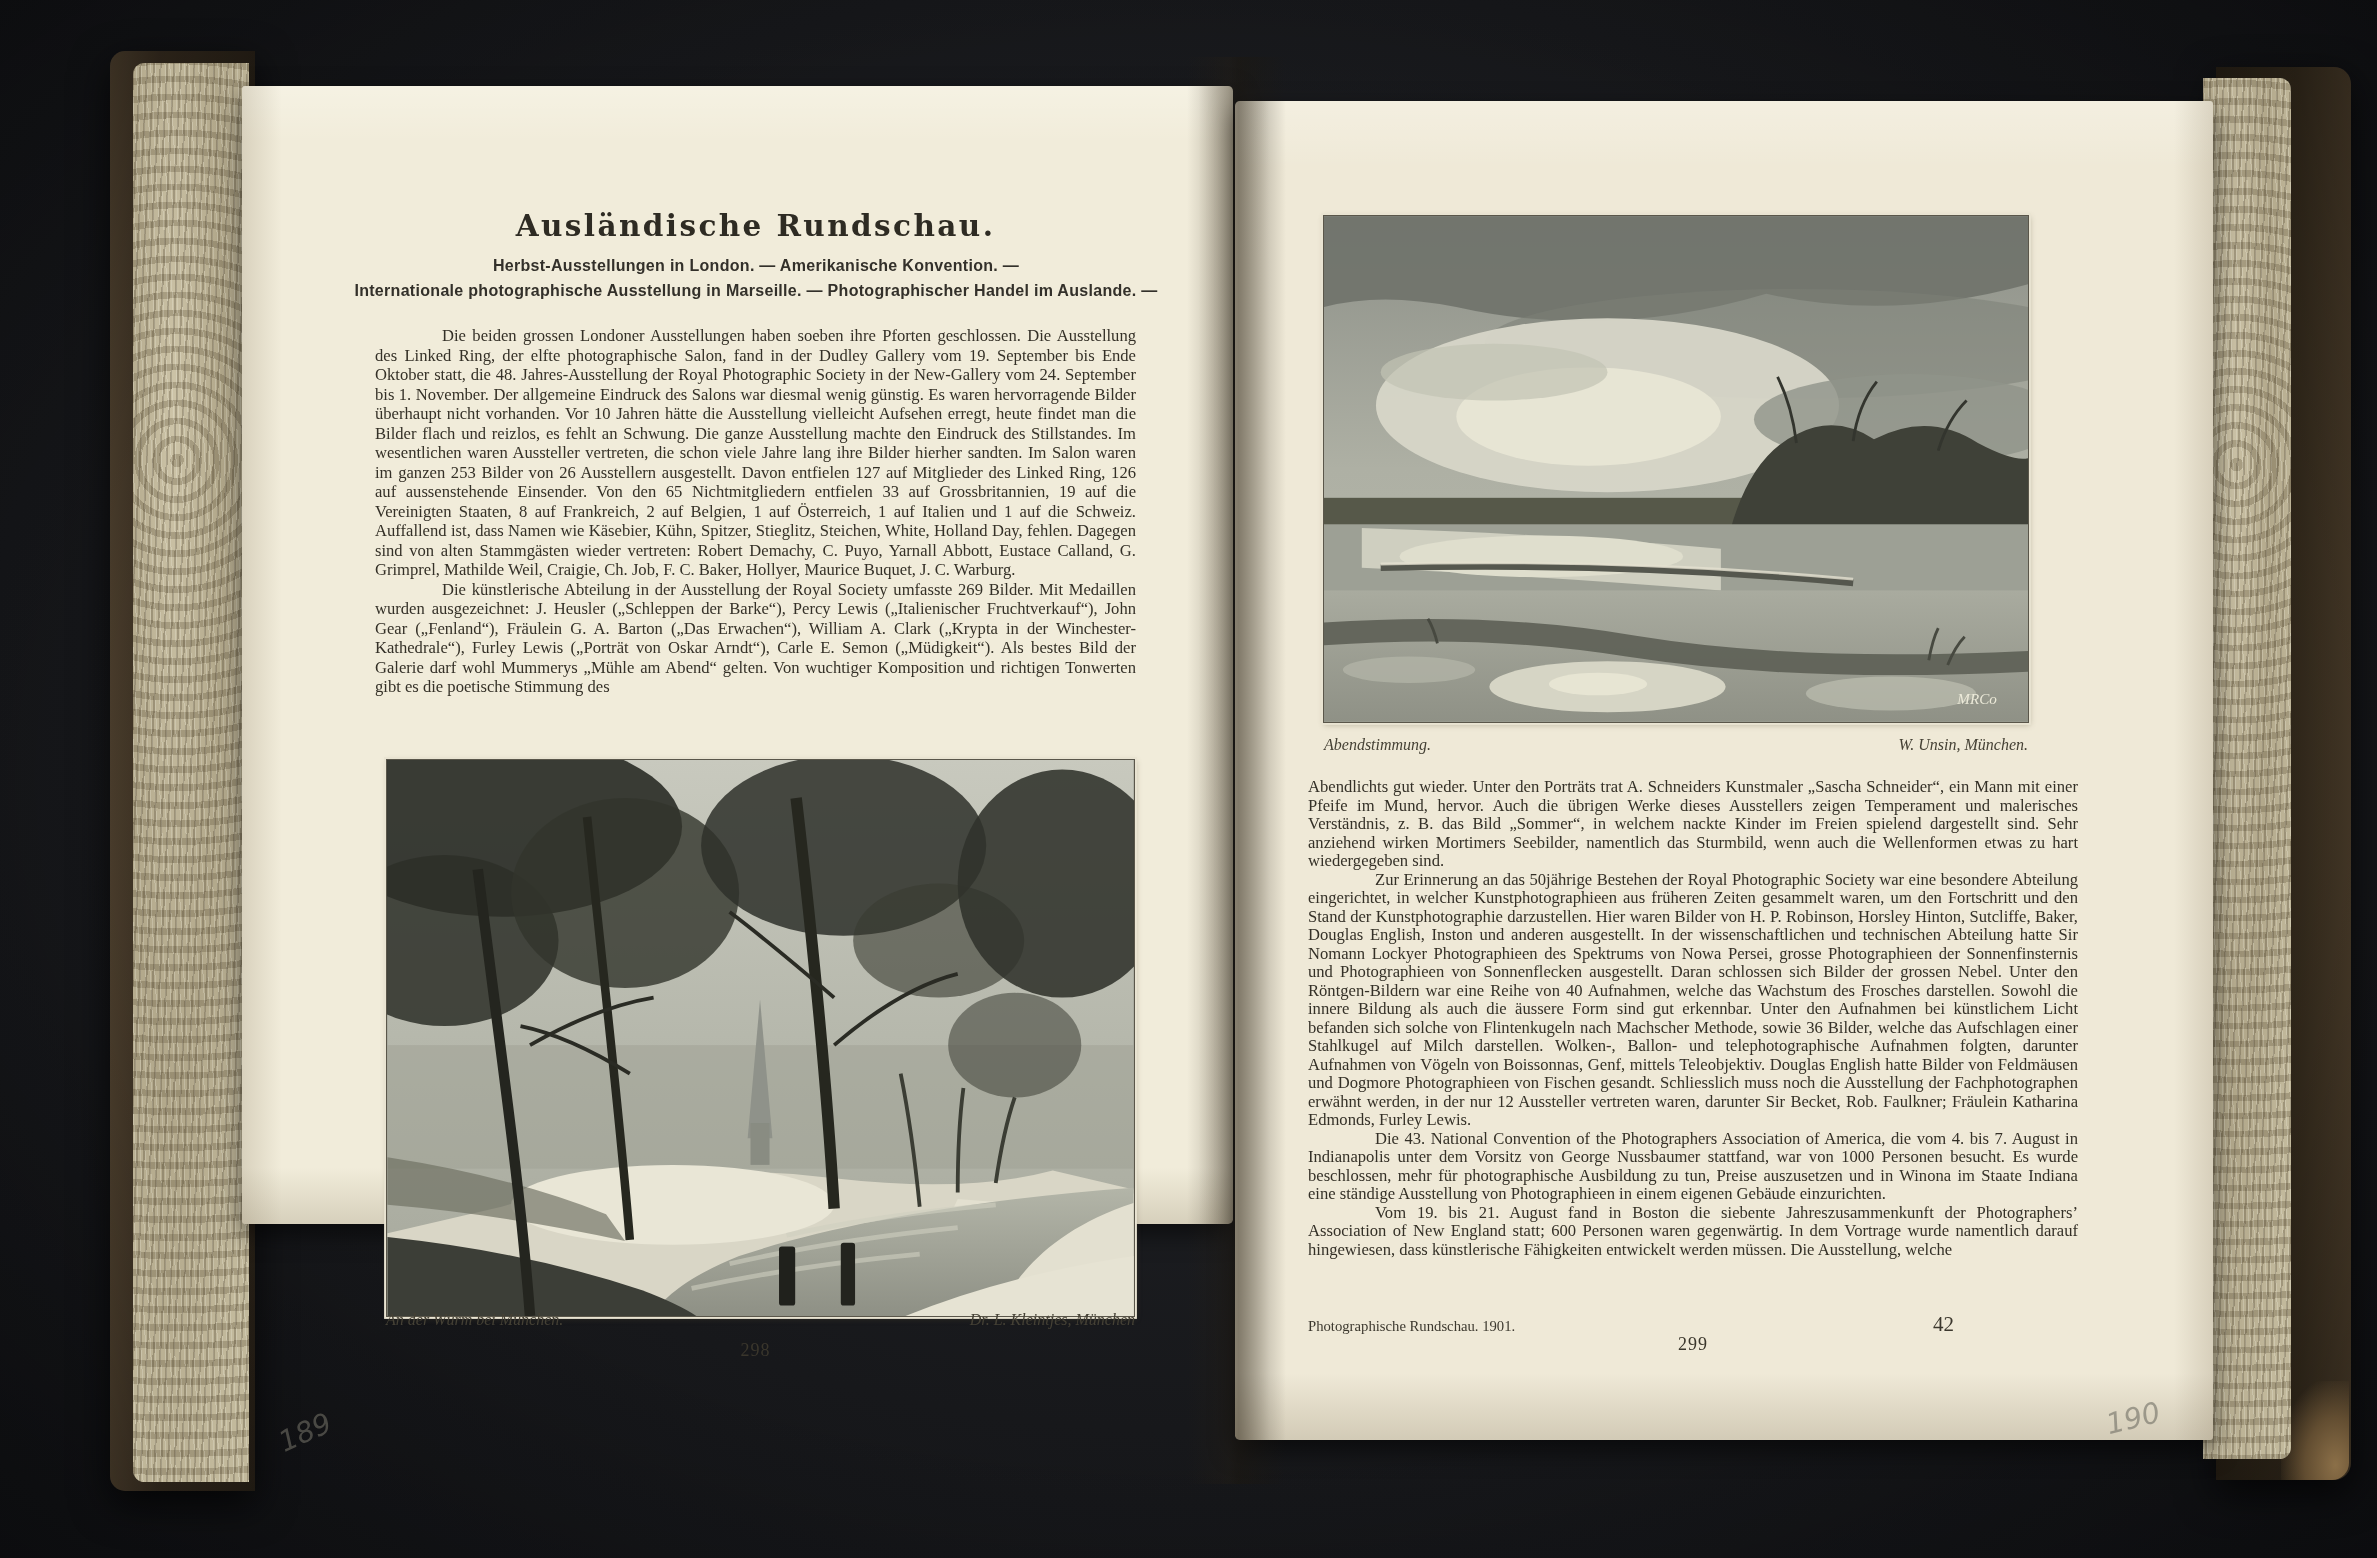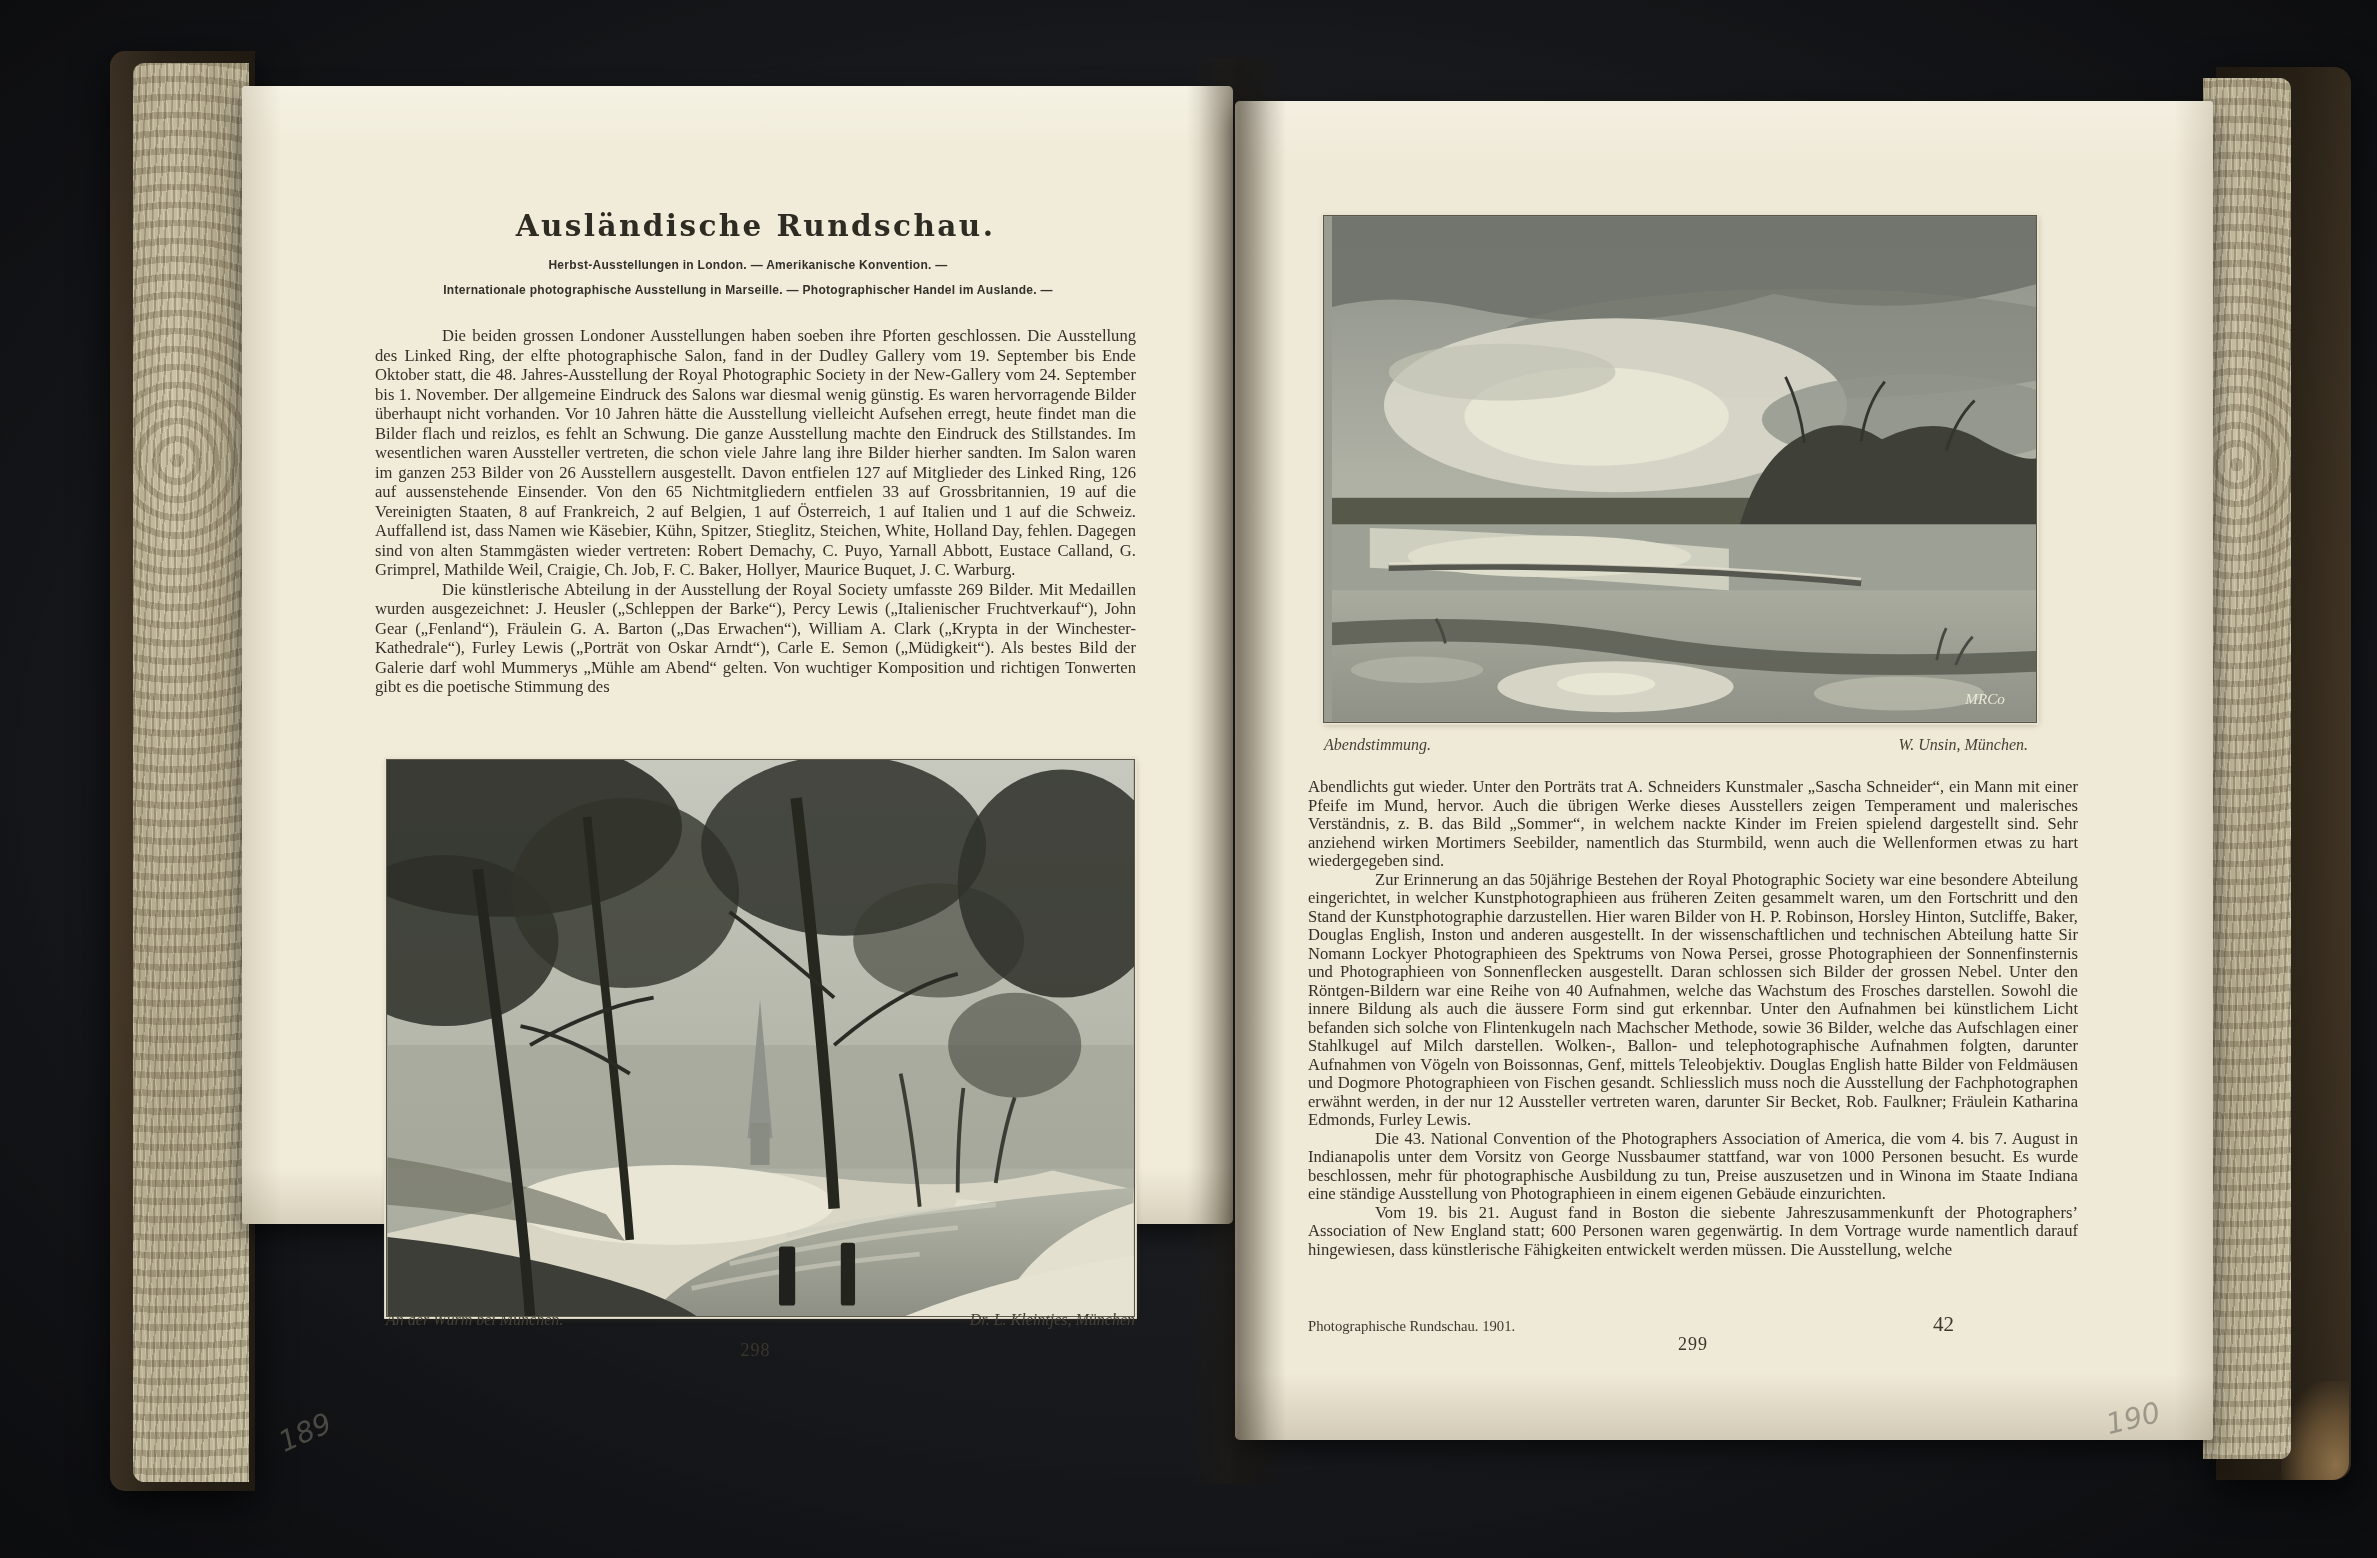--- a/index.html
+++ b/index.html
@@ -45,35 +45,35 @@
     background:
       linear-gradient(270deg, rgba(118,102,74,.20) 0%, rgba(0,0,0,0) 4%),
       linear-gradient(90deg, rgba(100,86,60,.30) 0%, rgba(0,0,0,0) 3.5%),
       linear-gradient(180deg, rgba(255,255,248,.28) 0%, rgba(0,0,0,0) 5%, rgba(0,0,0,0) 95%, rgba(108,94,66,.22) 100%),
       #efe9d7;
     box-shadow:0 9.5px 25px rgba(0,0,0,.55);}
   .gutter{position:absolute;left:1187px;top:57px;width:99px;height:1427px;z-index:3;pointer-events:none;
     background:linear-gradient(90deg, rgba(0,0,0,0) 0%, rgba(40,32,20,.30) 42%, rgba(30,24,14,.42) 52%, rgba(0,0,0,0) 100%);}
   .article-title{position:absolute;left:133px;top:122px;width:761px;margin:0;text-align:center;
     font-family:"DejaVu Serif", serif;font-weight:bold;font-size:29.5px;letter-spacing:2.4px;color:#2e2b23;}
-  .subtitle{position:absolute;left:76px;top:167px;width:860px;text-align:center;
-    font-family:"Liberation Sans", sans-serif;font-weight:bold;font-size:12px;line-height:25px;
+  .subtitle{position:absolute;left:84px;top:167px;width:860px;text-align:center;
+    font-family:"Liberation Sans", sans-serif;font-weight:bold;font-size:16px;line-height:25px;
     color:#33302a;letter-spacing:0.3px;}
   .bodycol{position:absolute;text-align:justify;color:#343027;
     font-family:"Liberation Serif", serif;}
   .bodycol p{margin:0;}
   .bodycol p.ind{text-indent:67px;}
   .bodycol-left{left:133px;top:240px;width:761px;font-size:16.6px;line-height:19.5px;}
   .bodycol-right{left:73px;top:677px;width:770px;font-size:16.6px;line-height:18.5px;}
 
   .plate{position:absolute;margin:0;padding:0;border:1px solid #5a564a;
     box-shadow:0 0 0 1.9px #e9e4d2, 1px 1.9px 5.7px rgba(90,80,55,.35);background:#9a9c91;}
   .plate svg{display:block;}
   .plate-left{left:144px;top:673px;width:747px;height:556px;}
-  .plate-right{left:88px;top:114px;width:704px;height:506px;padding-left:8px;}
+  .plate-right{left:88px;top:114px;width:704px;height:506px;}
 
   .caption-row{position:absolute;display:flex;justify-content:space-between;
     font-style:italic;font-size:16px;color:#454135;}
   .caption-row-left{left:144px;top:1225px;width:749px;}
   .caption-row-right{left:89px;top:635px;width:704px;}
 
   .pagenum{position:absolute;text-align:center;font-size:18px;color:#3a362c;letter-spacing:1px;}
   .pagenum-left{left:133px;top:1254px;width:761px;}
   .pagenum-right{left:73px;top:1233px;width:770px;}
 

